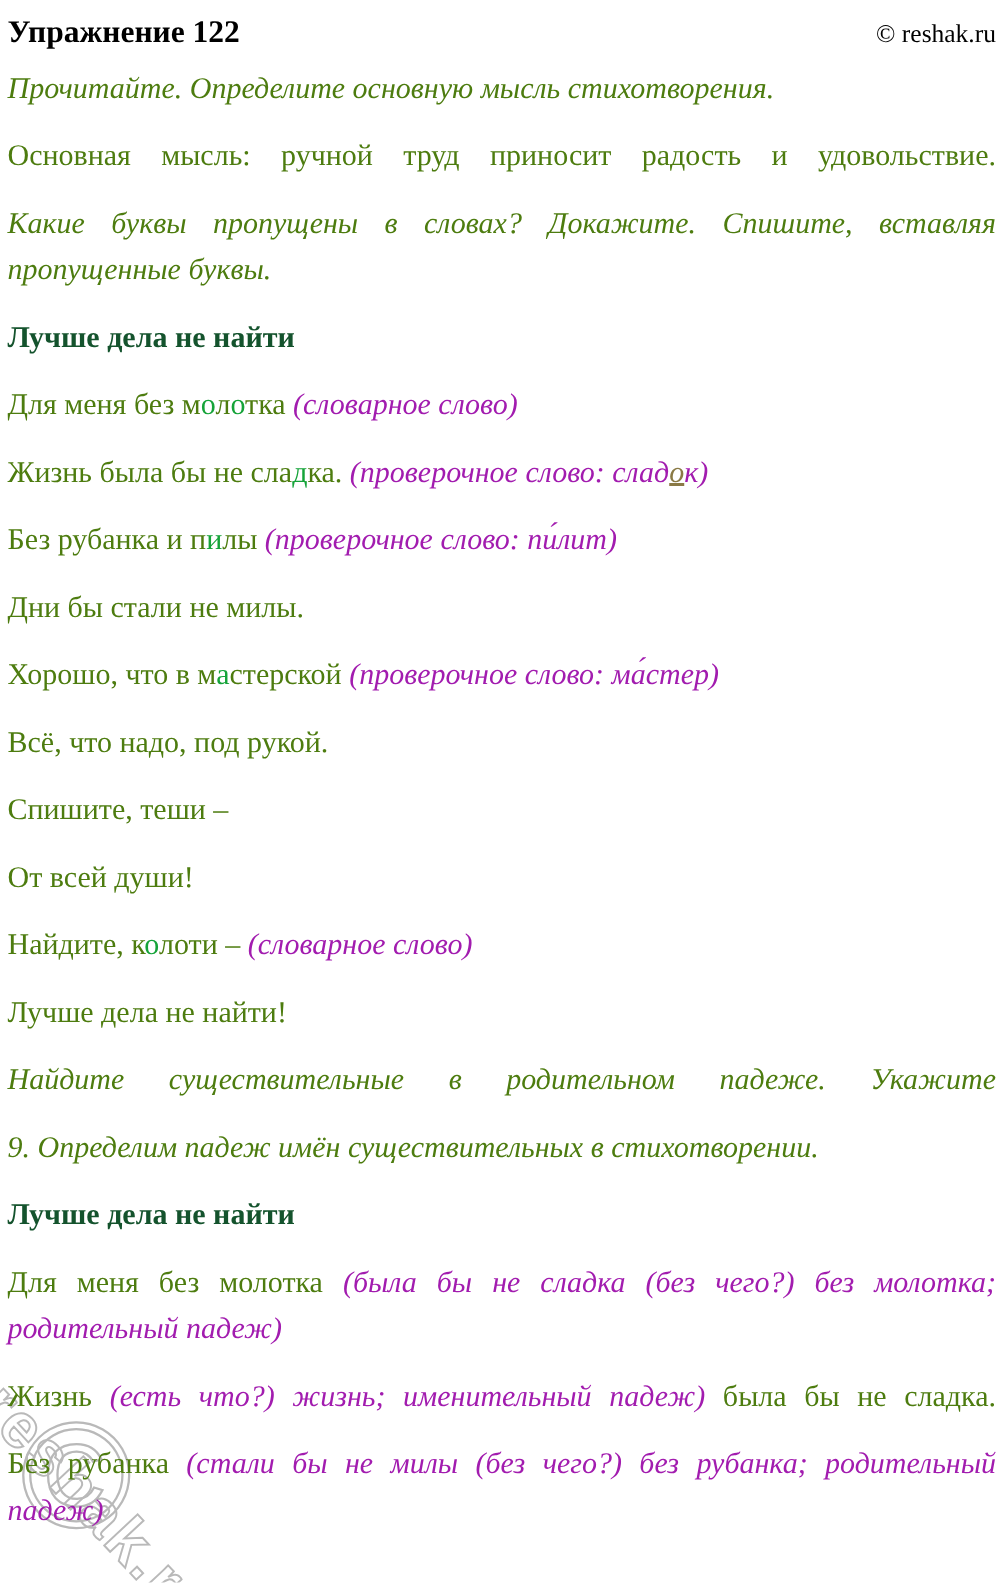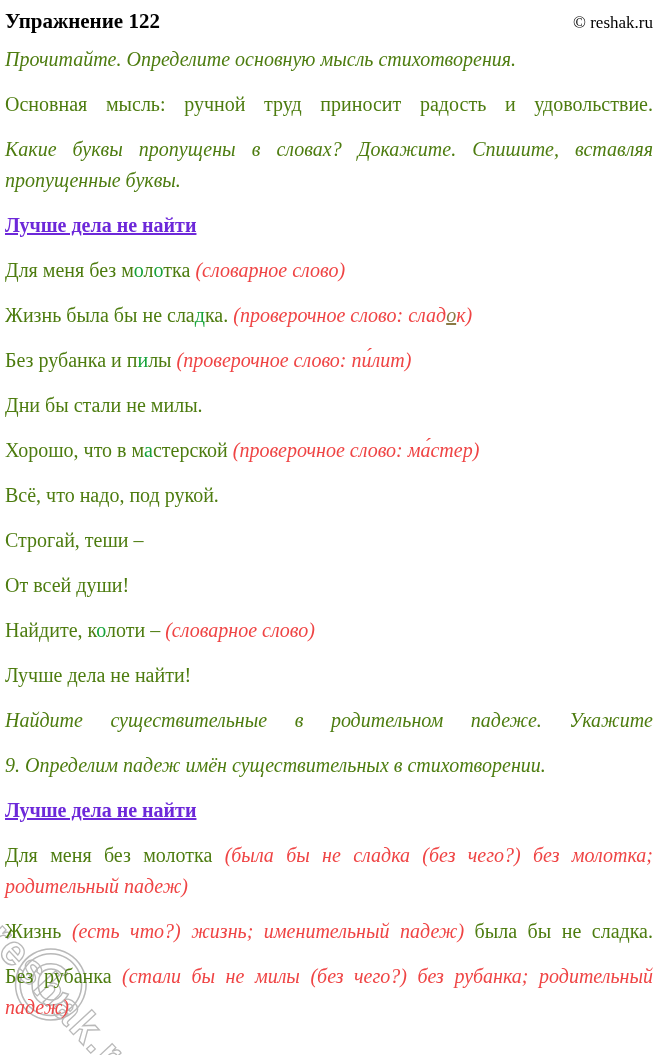--- a/index.html
+++ b/index.html
@@ -10,40 +10,40 @@
   }
   body {
     font-family: "Liberation Serif", "DejaVu Serif", serif;
     font-size: 20px;
     color: #000000;
     position: relative;
   }
   .page {
     position: relative;
     z-index: 1;
-    padding: 6px 13px 0 5px;
+    padding: 6px 2px 0 5px;
   }
   .header {
     display: flex;
     justify-content: space-between;
     align-items: baseline;
     line-height: 30px;
     margin-bottom: 6px;
   }
   .header .title { font-weight: bold; font-size: 21px; }
   .header .copyright { font-size: 17px; }
   .block { margin-bottom: 14px; }
   .block:last-child { margin-bottom: 0; }
   .line { line-height: 31px; }
   .line.spread { text-align: justify; text-align-last: justify; }
   .task { font-style: italic; }
   .seg-n { color: #4d7c0f; }
-  .seg-b { color: #6d28d9; font-weight: bold; text-decoration: underline; }
+  .seg-b { color: #14532d; font-weight: bold; }
   .seg-g { color: #15a339; }
-  .seg-a { color: #ef4444; font-style: italic; margin-top: 12px; }
+  .seg-a { color: #a21caf; font-style: italic; margin-top: 12px; }
   .seg-au { color: #8a7a45; font-style: italic; text-decoration: underline; }
   
   .watermark {
     position: absolute;
     left: 0; top: 455px;
     width: 260px; height: 220px;
     z-index: 0;
     pointer-events: none;
   }
   .wm-copy {
@@ -107,21 +107,21 @@
       <div class="block plain">
         <div class="line"><span class="seg-n">Дни бы стали не милы.</span></div>
       </div>
       <div class="block plain">
         <div class="line"><span class="seg-n">Хорошо, что в м</span><span class="seg-g">а</span><span class="seg-n">стерской </span><span class="seg-a">(проверочное слово: ма́стер)</span></div>
       </div>
       <div class="block plain">
         <div class="line"><span class="seg-n">Всё, что надо, под рукой.</span></div>
       </div>
       <div class="block plain">
-        <div class="line"><span class="seg-n">Строгай, теши –</span></div>
+        <div class="line"><span class="seg-n">Спишите, теши –</span></div>
       </div>
       <div class="block plain">
         <div class="line"><span class="seg-n">От всей души!</span></div>
       </div>
       <div class="block plain">
         <div class="line"><span class="seg-n">Найдите, к</span><span class="seg-g">о</span><span class="seg-n">лоти – </span><span class="seg-a">(словарное слово)</span></div>
       </div>
       <div class="block plain">
         <div class="line"><span class="seg-n">Лучше дела не найти!</span></div>
       </div>

